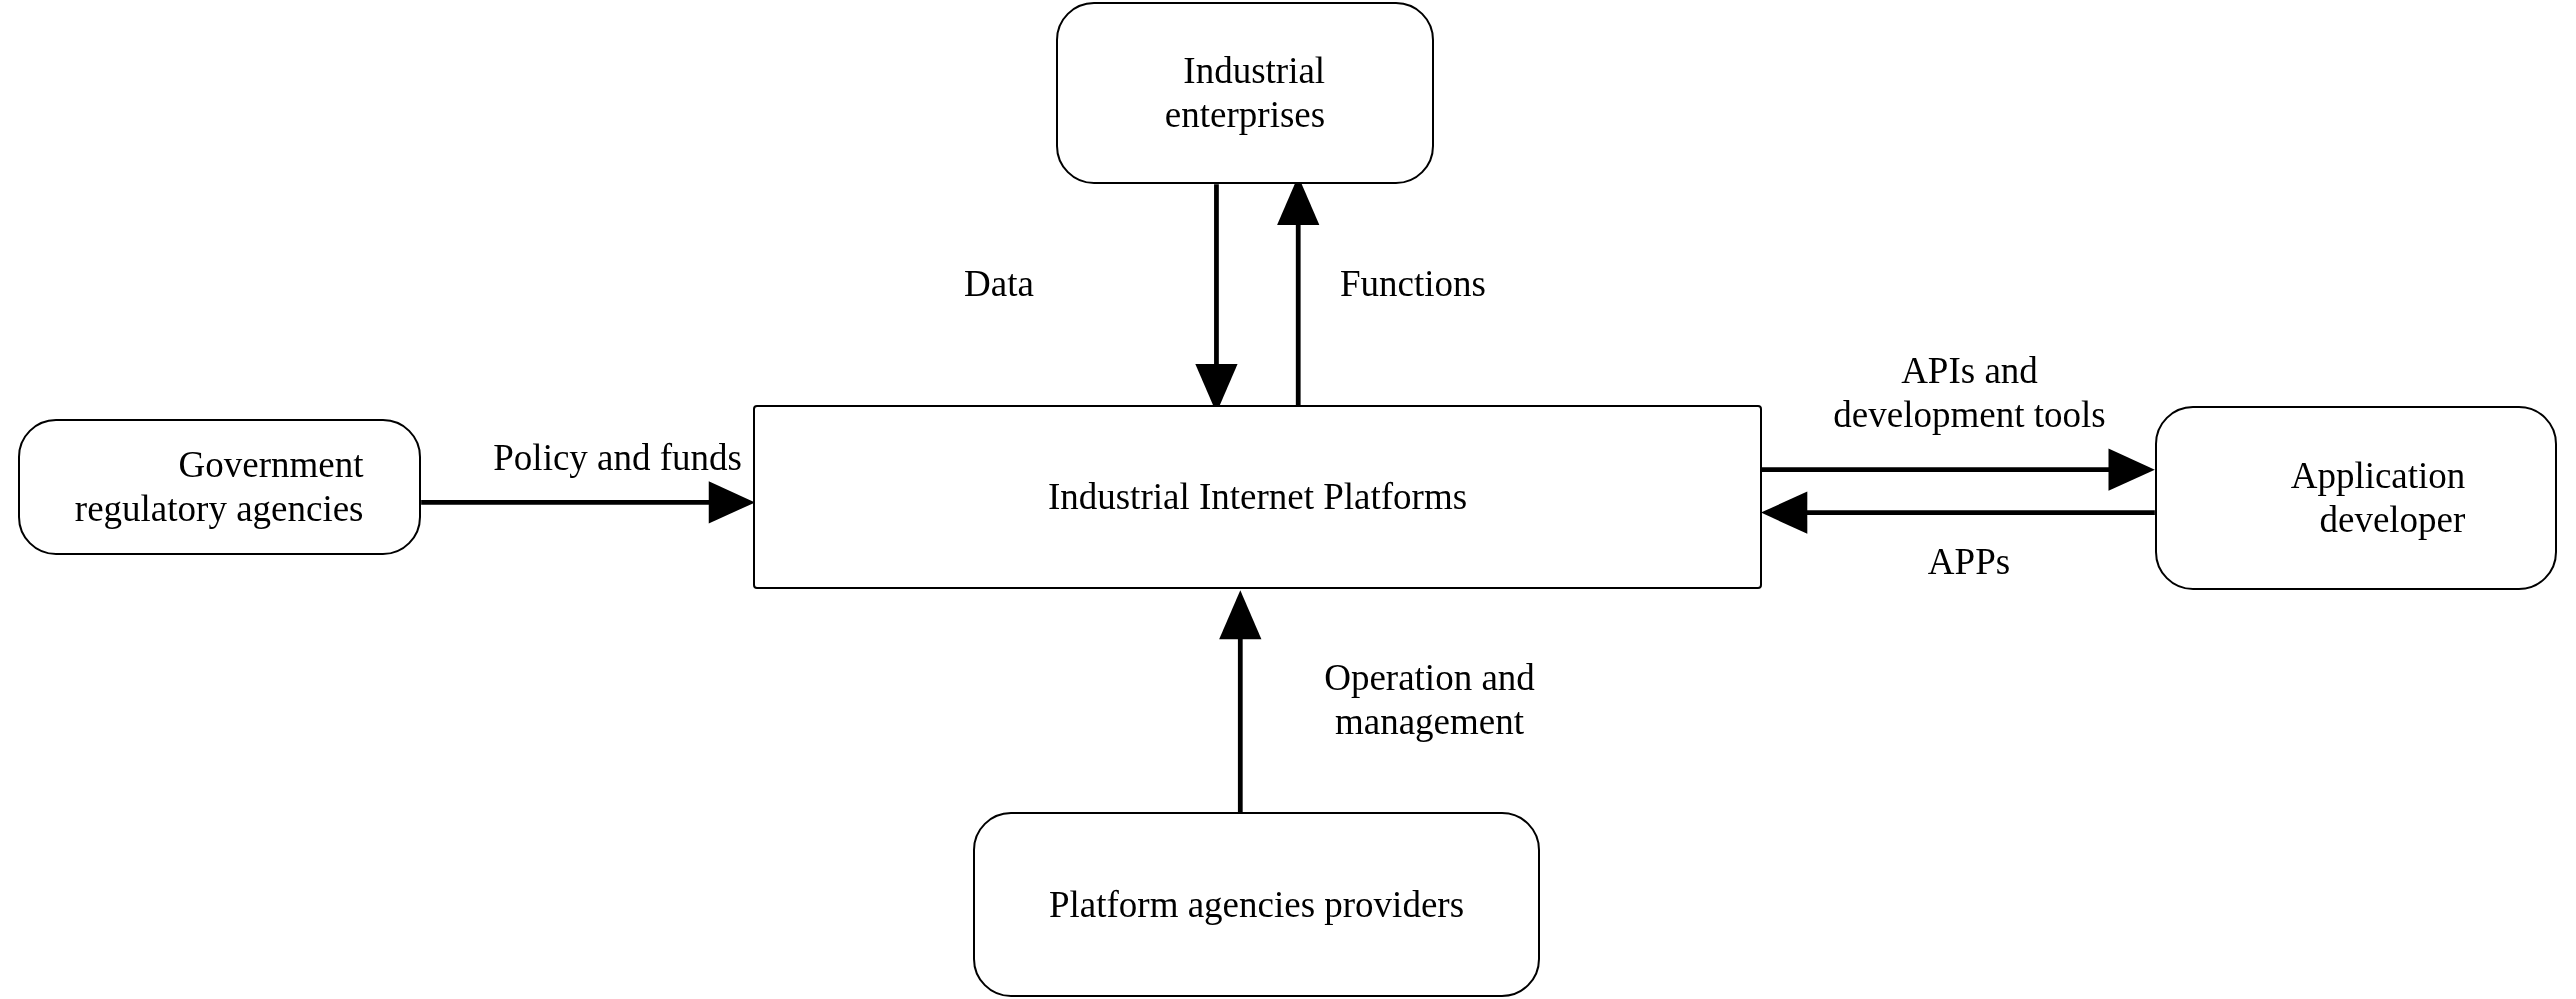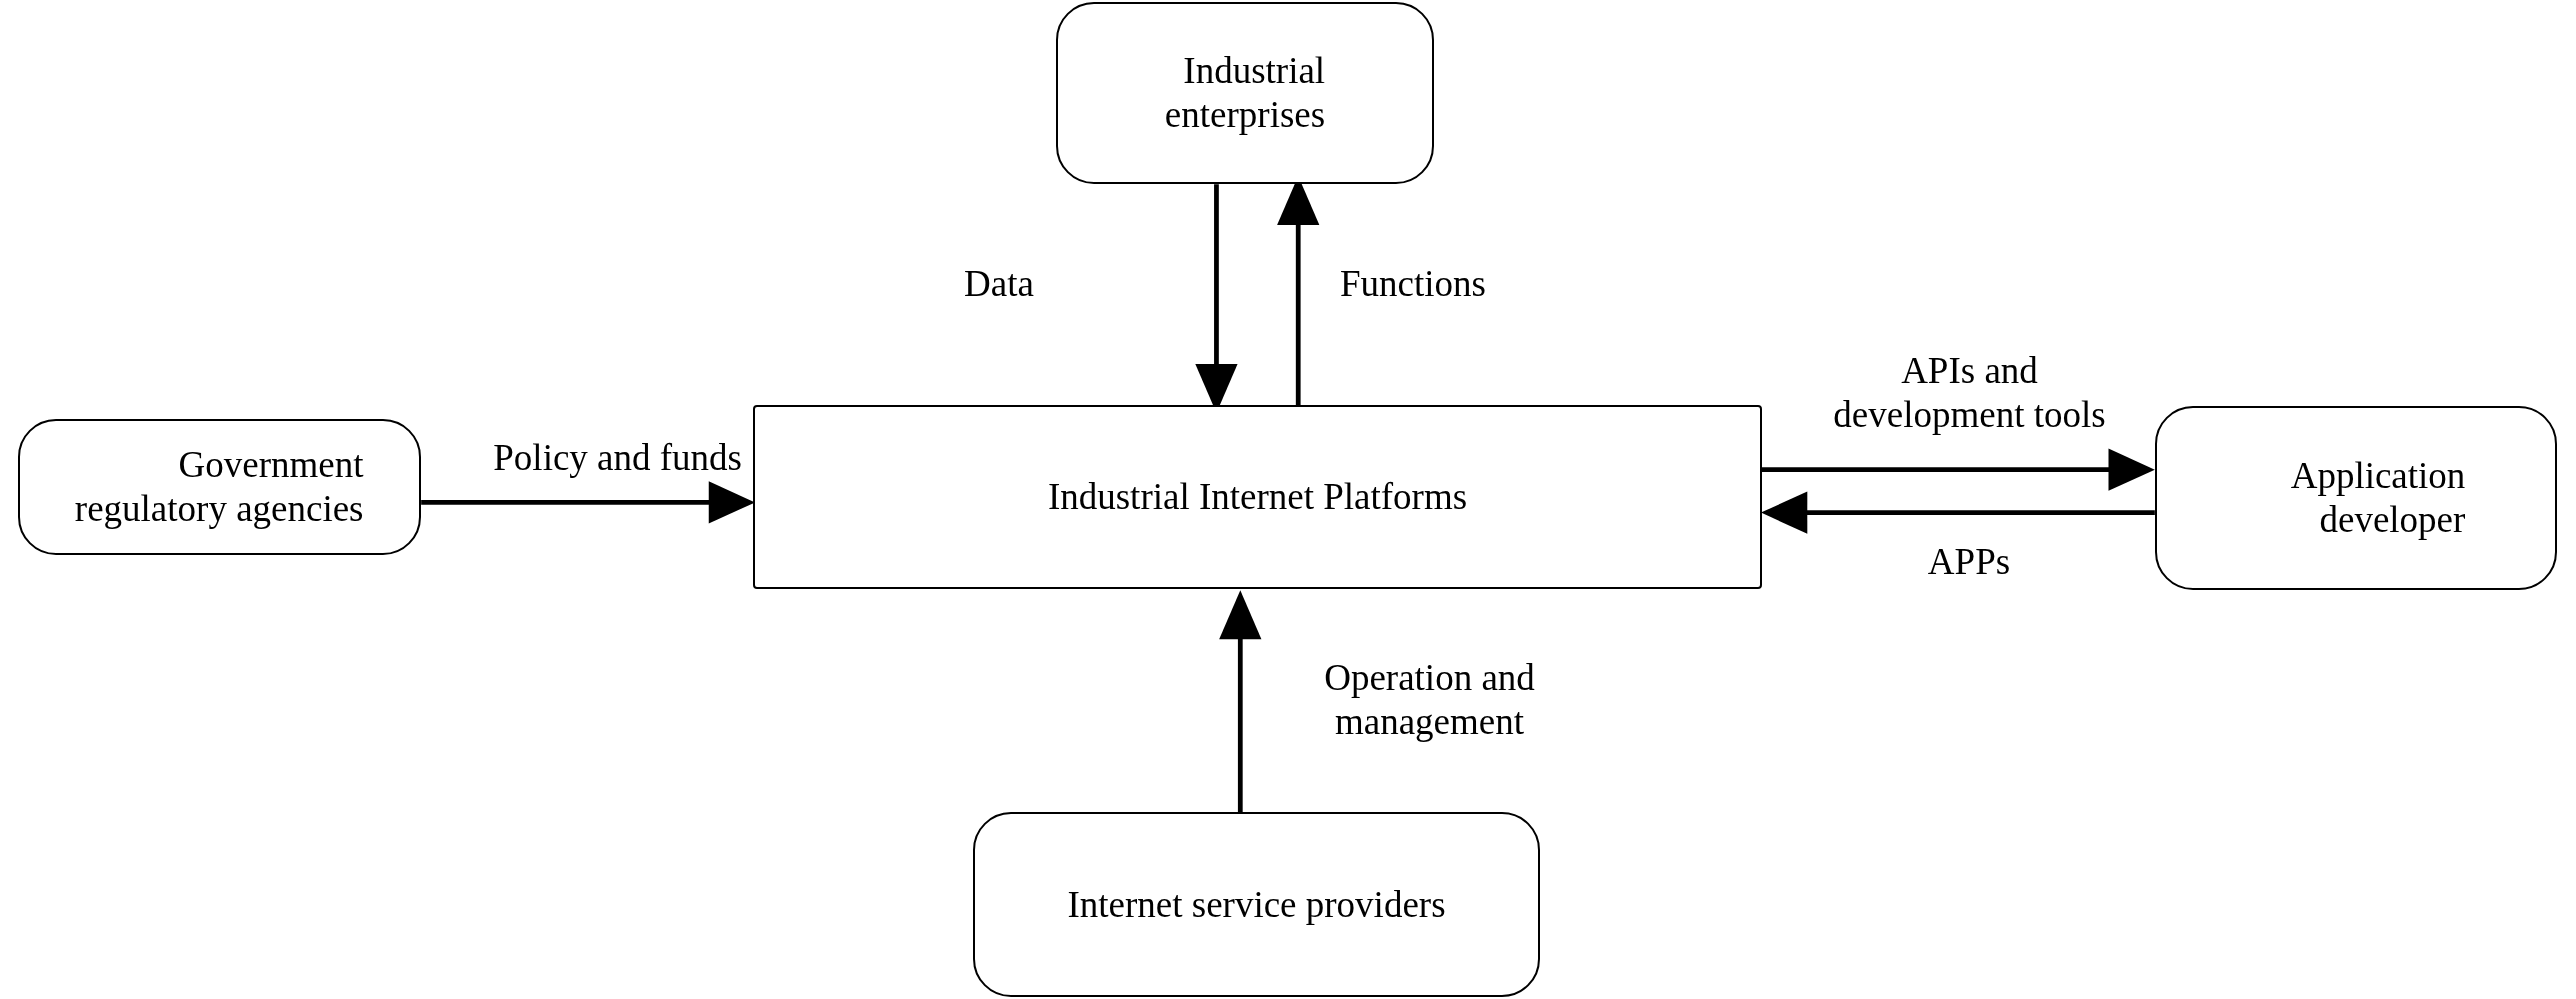--- a/index.html
+++ b/index.html
@@ -110,21 +110,21 @@
   <div class="node sharp" style="left:753px; top:405px; width:1009px; height:184px;">
     <span>Industrial Internet Platforms</span>
   </div>
 
   <div class="node rounded" style="left:2155px; top:406px; width:402px; height:184px;padding-left:44px;">
     <span>Application
 developer</span>
   </div>
 
   <div class="node rounded" style="left:973px; top:812px; width:567px; height:185px;">
-    <span>Internet service providers</span>
+    <span>Platform agencies providers</span>
   </div>
 
   <div class="edge-label left-al" style="left:964px; top:262px; width:232px;">Data</div>
 
   <div class="edge-label right-al" style="left:1321px; top:262px; width:341px;">Functions</div>
 
   <div class="edge-label" style="left:429px; top:436px; width:313px;text-align:right;">Policy and funds</div>
 
   <div class="edge-label" style="left:1785px; top:540px; width:368px;">APPs</div>
 

